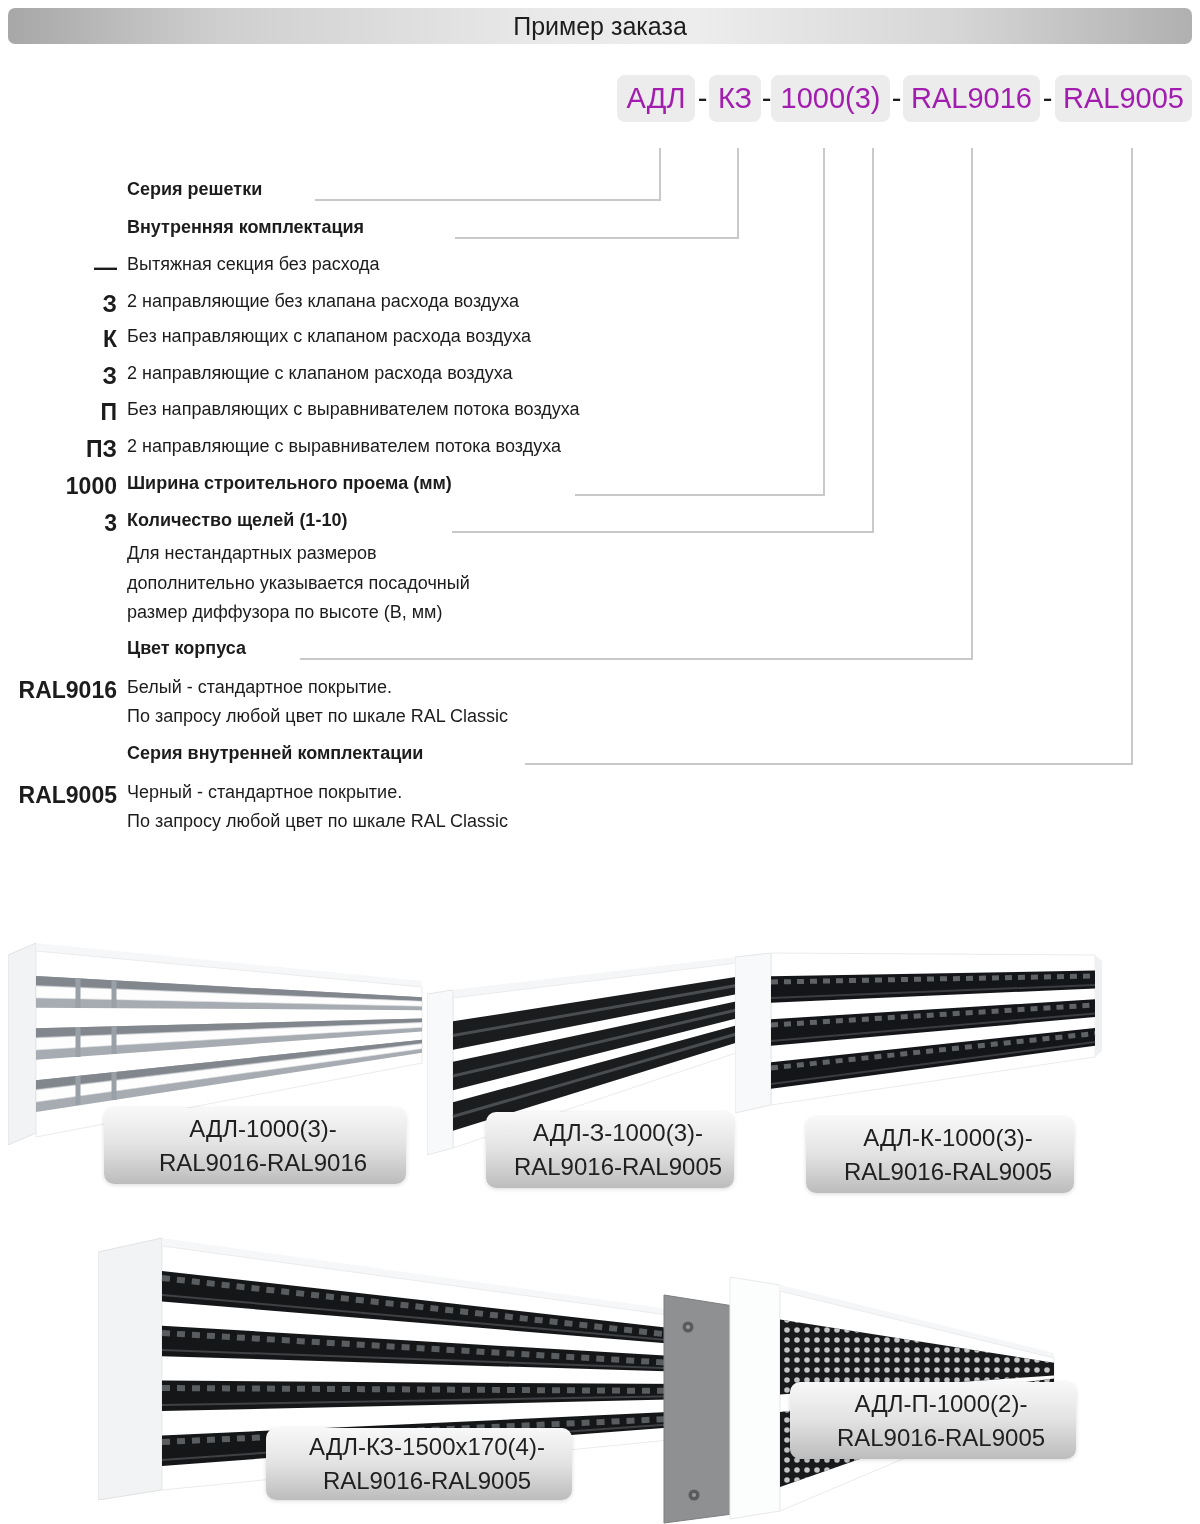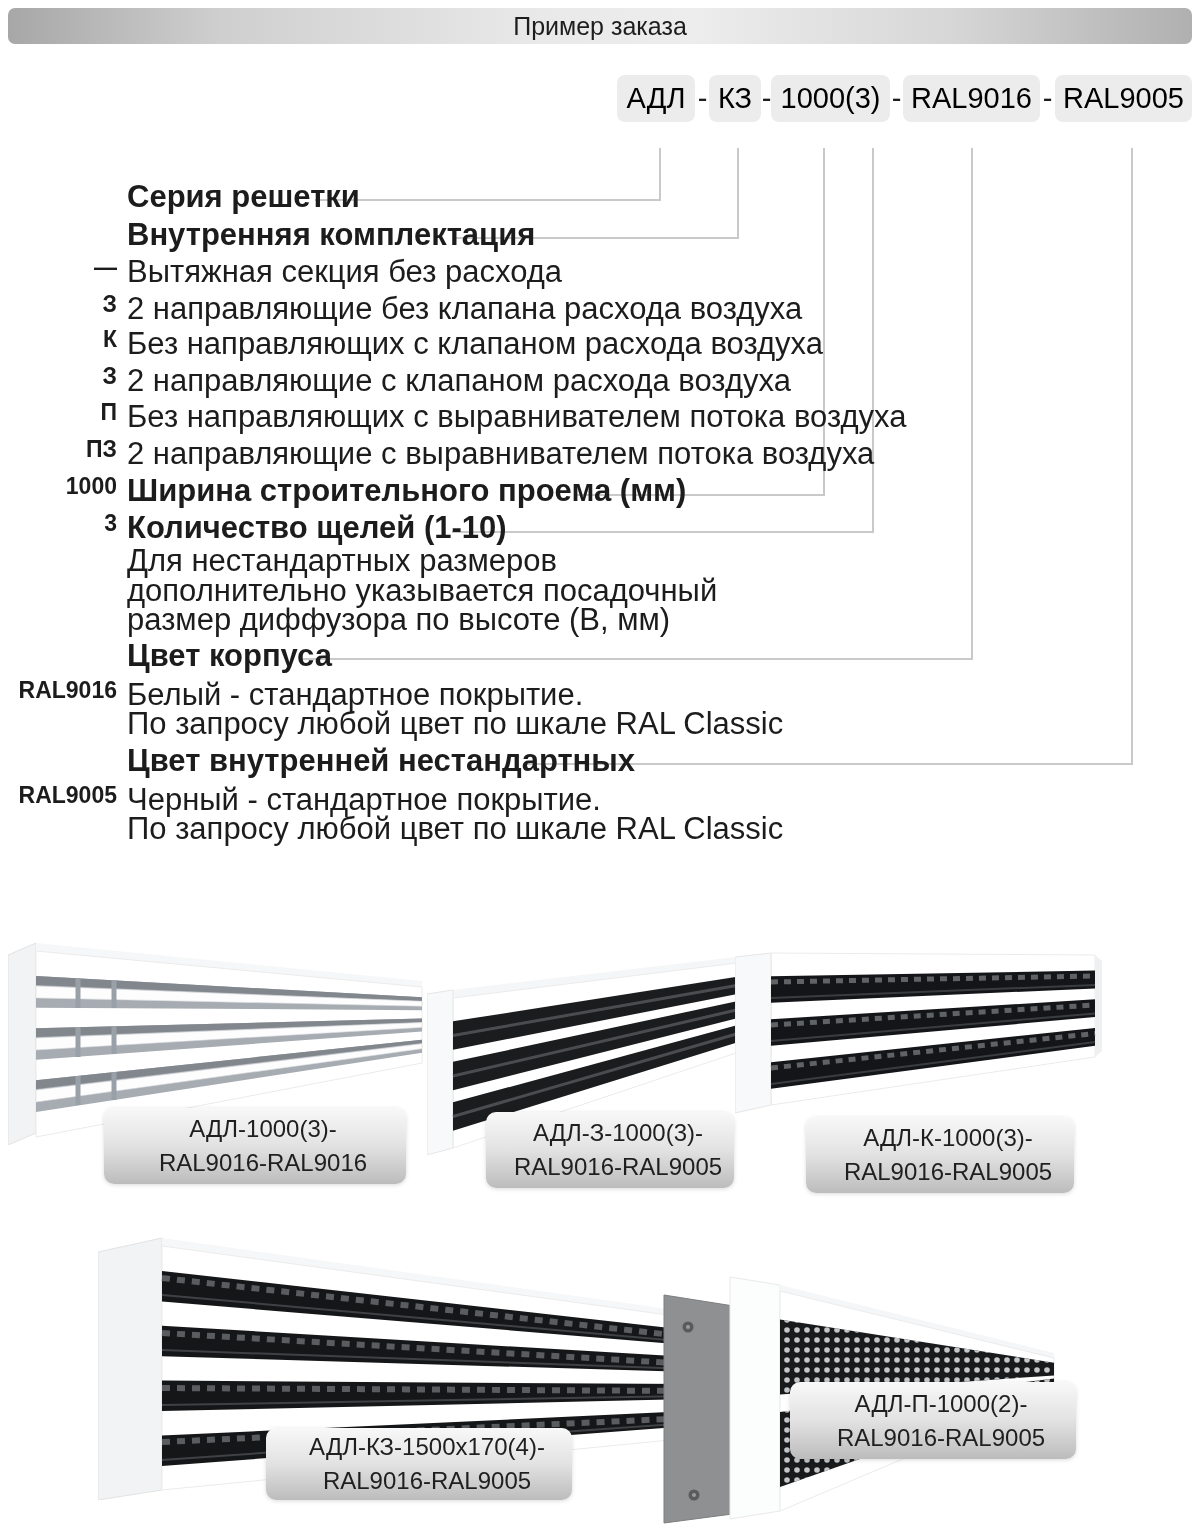--- a/index.html
+++ b/index.html
@@ -7,32 +7,32 @@
         font-family:"Liberation Sans", sans-serif;color:#1c1c1c;}
 
   
   .header-bar{position:absolute;left:8px;top:8px;width:1184px;height:36px;border-radius:7px;
       background:linear-gradient(90deg,#a7a7a7 0%,#cfcfcf 18%,#e9e9e9 45%,#ededed 58%,#d6d6d6 80%,#b0b0b0 100%);
       display:flex;align-items:center;justify-content:center;}
   .header-bar span{font-size:25px;font-weight:500;color:#1d1d1d;}
 
   
   .cbox{position:absolute;top:75px;height:47px;background:#ececec;border-radius:8px;
-        display:flex;align-items:center;justify-content:center;font-size:29px;font-weight:500;color:#000000;}
+        display:flex;align-items:center;justify-content:center;font-size:29px;font-weight:500;color:#a21caf;}
   .cdash{position:absolute;top:75px;height:47px;width:17px;display:flex;align-items:center;justify-content:center;
         font-size:29px;font-weight:500;color:#1c1c1c;}
 
   
   .connectors{position:absolute;left:0;top:0;pointer-events:none;}
 
   
   .lrow{position:absolute;left:0;width:1200px;height:28px;}
   .lkey{position:absolute;left:0;top:0;width:117px;text-align:right;font-weight:bold;
         font-size:23px;white-space:nowrap;}
-  .ltext{position:absolute;left:127px;top:0;font-size:31px;white-space:nowrap;}
+  .ltext{position:absolute;left:127px;top:0;font-size:18px;white-space:nowrap;}
   .ltext.bold{font-weight:bold;}
 
   
   .gsvg{position:absolute;}
 
   
   .plabel{position:absolute;border-radius:10px;
       background:linear-gradient(180deg,#f8f8f8 0%,#e2e2e2 50%,#bcbcbc 100%);
       box-shadow:0 1px 4px rgba(0,0,0,0.15);
       display:flex;flex-direction:column;align-items:center;justify-content:center;
@@ -141,21 +141,21 @@
     </div>
   <div class="lrow" style="top:677px">
       <span class="lkey">RAL9016</span>
       <span class="ltext">Белый - стандартное покрытие.</span>
     </div>
   <div class="lrow" style="top:706px">
       <span class="ltext">По запросу любой цвет по шкале RAL Classic</span>
     </div>
   <div class="lrow" style="top:743px">
       <span class="lkey"></span>
-      <span class="ltext bold">Цвет внутренней нестандартных</span>
+      <span class="ltext bold">Серия внутренней комплектации</span>
     </div>
   <div class="lrow" style="top:782px">
       <span class="lkey">RAL9005</span>
       <span class="ltext">Черный - стандартное покрытие.</span>
     </div>
   <div class="lrow" style="top:811px">
       <span class="ltext">По запросу любой цвет по шкале RAL Classic</span>
     </div>
 
   <svg class="gsvg" style="left:8px;top:933px;" width="417" height="212">

